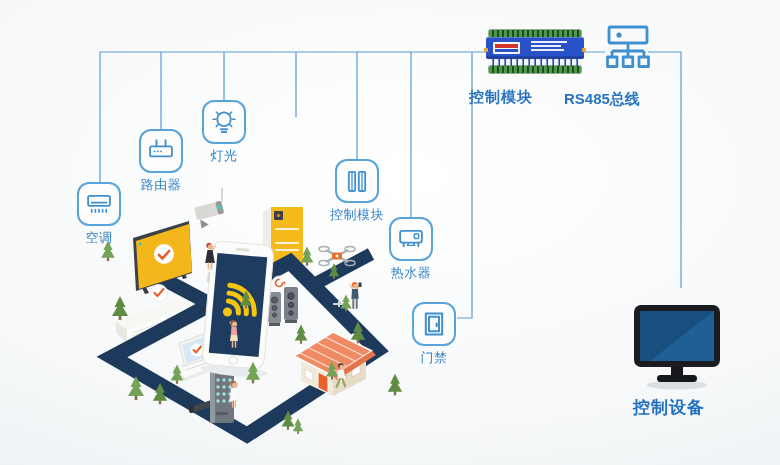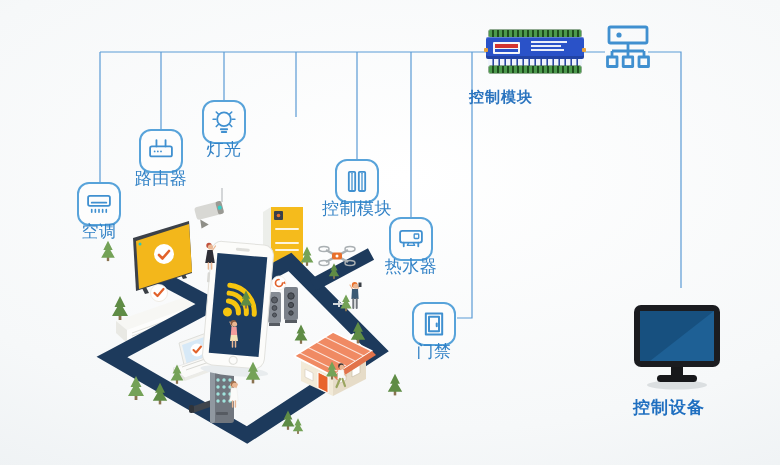--- a/index.html
+++ b/index.html
@@ -9,22 +9,22 @@
   svg{position:absolute;overflow:visible}
   #wires{left:0;top:0;width:780px;height:465px}
   #scene{left:50px;top:180px;width:420px;height:285px}
   #rs485-icon{left:604px;top:24px;width:50px;height:50px}
   #monitor{left:628px;top:303px;width:100px;height:90px}
 
   .device{position:absolute;width:44px;height:70px}
   .dev-box{width:44px;height:44px;box-sizing:border-box;border:2px solid #58a3da;border-radius:12px;
            background:#fdfdfd;display:flex;align-items:center;justify-content:center}
   .dev-box svg{position:static;width:40px;height:40px}
-  .dev-label{position:absolute;top:38px;left:50%;transform:translateX(-50%);
-             white-space:nowrap;font-size:17px;color:#3282c6;letter-spacing:.5px}
+  .dev-label{position:absolute;top:47px;left:50%;transform:translateX(-50%);
+             white-space:nowrap;font-size:13px;color:#3282c6;letter-spacing:.5px}
 
   .caption{position:absolute;width:130px;text-align:left;font-size:15px;font-weight:700;color:#2a74bf;letter-spacing:1px}
   #cap-module{left:469px;top:88px}
   #cap-rs485{left:564px;top:90px;letter-spacing:0}
   #cap-device{left:633px;top:396px;font-size:17px;color:#1f6fc0}
 
   
   .module{position:absolute;left:486px;top:30px;width:98px;height:43px}
   .m-strip{position:absolute;left:3px;right:3px;height:7px;border-radius:1px;
            background:repeating-linear-gradient(90deg,#4d9a4d 0 3px,#1d4d1d 3px 5px);
@@ -398,15 +398,16 @@
   <svg id="monitor" viewBox="0 0 100 90">
     <ellipse cx="49" cy="82" rx="30" ry="4.5" fill="#dbdfe1"></ellipse>
     <rect x="29" y="72" width="40" height="7" rx="3.5" fill="#17181b"></rect>
     <rect x="43" y="60" width="12" height="14" fill="#17181b"></rect>
     <rect x="6" y="2" width="86" height="62" rx="7" fill="#1b1c20"></rect>
     <rect x="12" y="8" width="74" height="50" fill="#17507f"></rect>
     <polygon points="86,8 86,58 22,58" fill="#1e6095"></polygon>
   </svg>
 
   <div class="caption" id="cap-module">控制模块</div>
+  <div class="caption" id="cap-rs485">RS485总线</div>
   <div class="caption" id="cap-device">控制设备</div>
 
 </div>
 
 </body></html>

